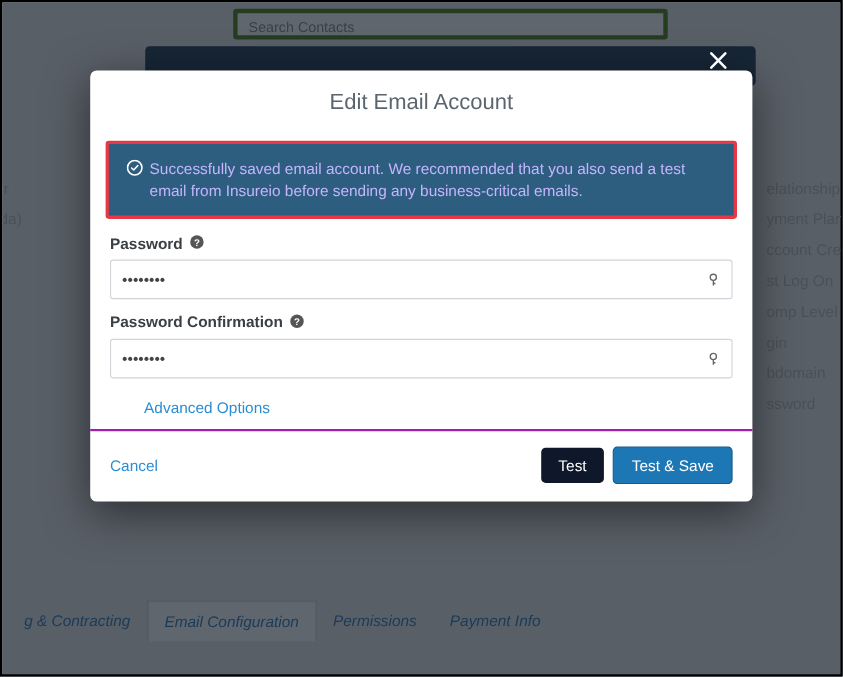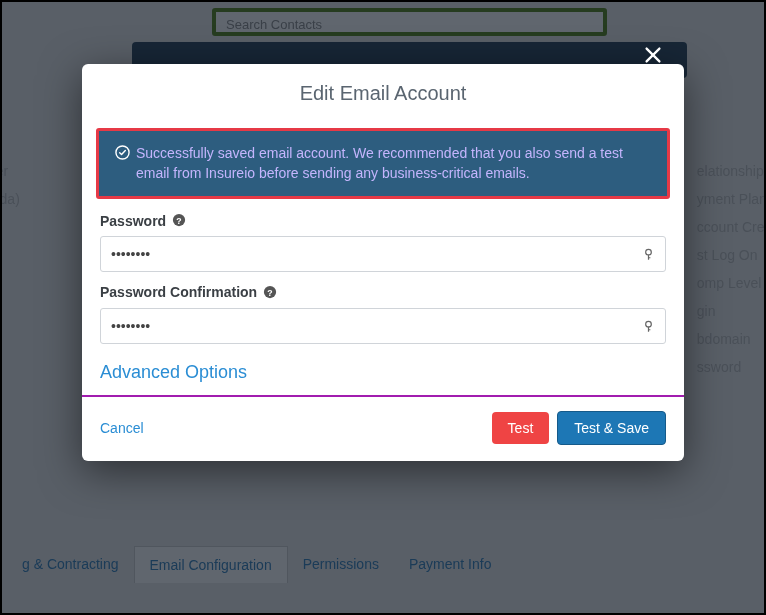--- a/index.html
+++ b/index.html
@@ -71,20 +71,21 @@
       position: absolute;
       bottom: 30px;
       left: 5px;
       display: flex;
       font-size: 14px;
       color: #2a7ab9;
     }
     .bg-tab {
       padding: 10px 15px;
       background: transparent;
+      font-style: italic;
     }
     .bg-tab.active {
       background: #fff;
       color: #2a7ab9;
       border: 1px solid #ccc;
       border-bottom: none;
     }
     
     .close-x {
       position: absolute;
@@ -163,24 +164,25 @@
       position: absolute;
       right: 10px;
       top: 50%;
       transform: translateY(-50%);
       color: #888;
     }
     .field-icon svg { width: 15px; height: 15px; display:block; }
     .blurred { color: #ccc; filter: blur(3px); letter-spacing: 0.5px; font-size: 14px; }
     .adv-link {
       color: #2a8dd4;
-      font-size: 18px;
+      font-size: 14px;
       cursor: pointer;
       display: inline-block;
       padding: 6px 0 2px 0;
+      margin-left: 31px;
     }
     .modal-footer {
       border-top: 2px solid #a21caf;
       padding: 14px 18px 16px 18px;
       display: flex;
       align-items: center;
     }
     .cancel-link {
       color: #2a8dd4;
       font-size: 14px;
@@ -190,21 +192,21 @@
     .btn {
       border: none;
       border-radius: 4px;
       padding: 8px 16px;
       font-size: 14px;
       cursor: pointer;
       color: #fff;
       margin-left: 8px;
     }
     .btn-test {
-      background: #ef4444;
+      background: #0f172a;
     }
     .btn-save {
       background: #1d77b5;
       border: 1px solid #155a8a;
     }
   </style>
 </head>
 <body>
 
 <div class="bg-content">

